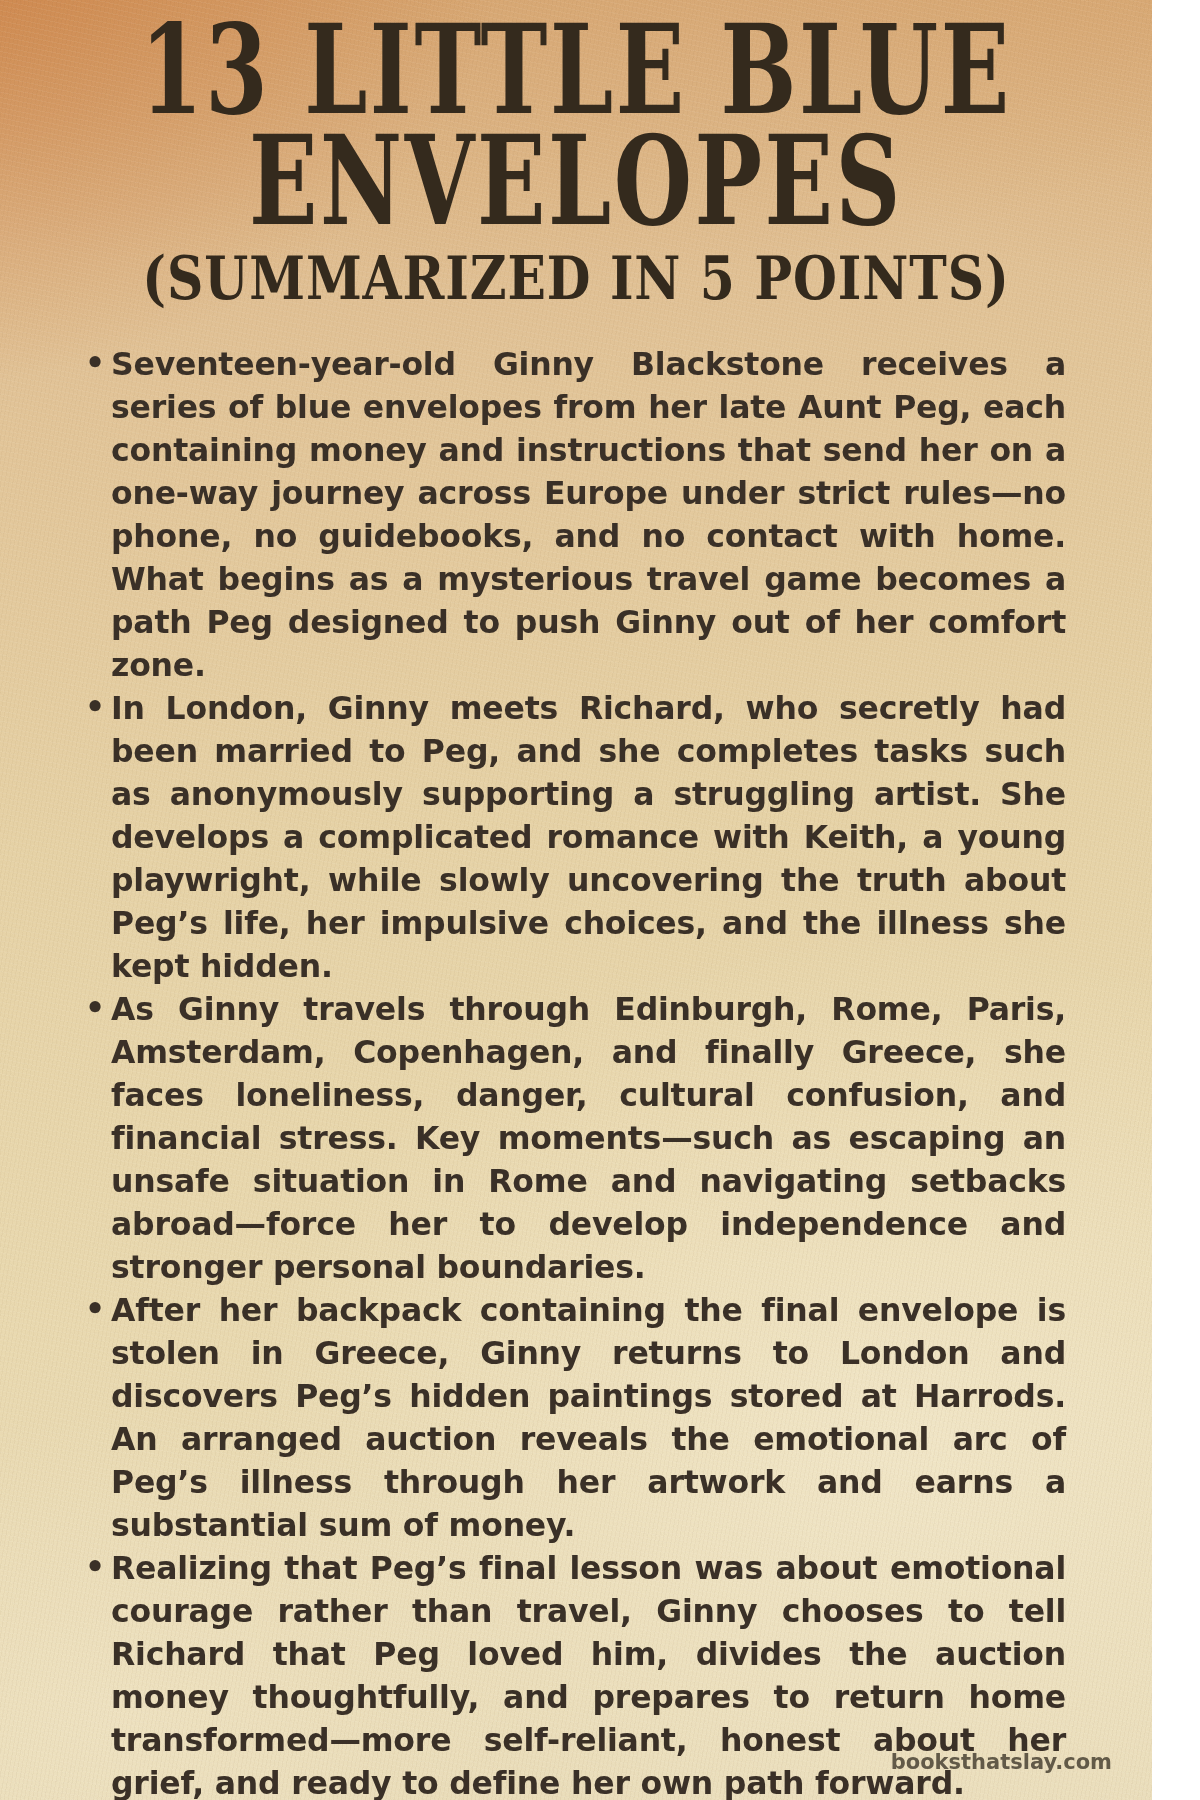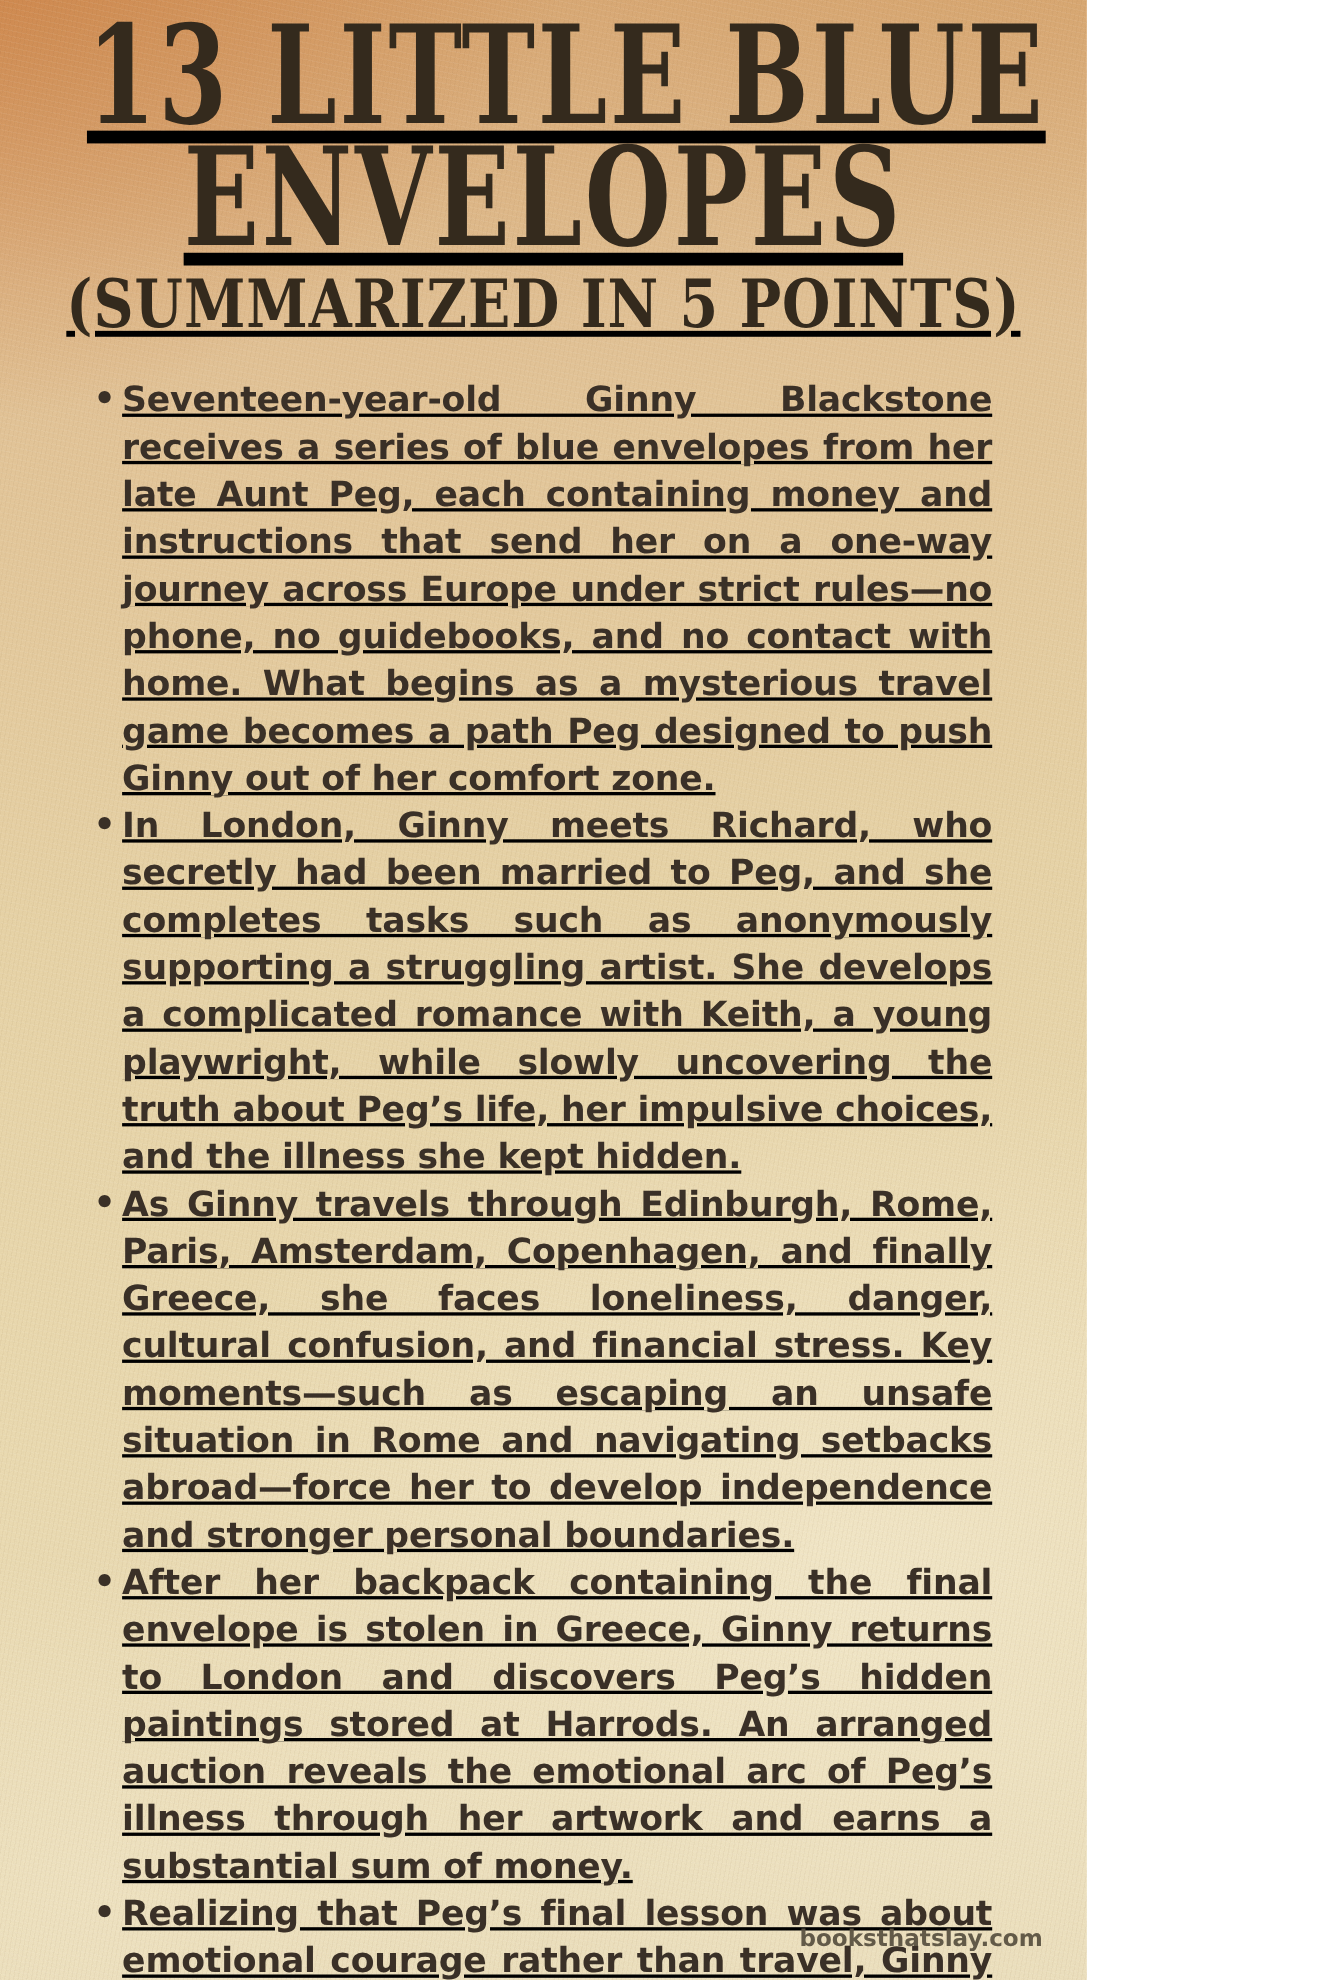--- a/index.html
+++ b/index.html
@@ -1,28 +1,27 @@
 <!DOCTYPE html>
 <html><head>
 <meta charset="utf-8">
 <style>
   html, body { margin: 0; padding: 0; }
   .poster {
     position: relative;
-    width: 988px;
+    width: 1152px;
     height: 1800px;
     overflow: hidden;
     background:
       radial-gradient(1100px 900px at -8% -6%, rgba(198,100,32,0.60), rgba(198,100,32,0) 55%),
       radial-gradient(1700px 750px at 40% -10%, rgba(207,142,72,0.48), rgba(207,142,72,0) 62%),
       radial-gradient(900px 650px at 108% -5%, rgba(212,152,88,0.42), rgba(212,152,88,0) 60%),
       radial-gradient(1050px 820px at 78% 80%, rgba(251,244,221,0.50), rgba(251,244,221,0) 62%),
       radial-gradient(700px 500px at 10% 95%, rgba(248,238,210,0.40), rgba(248,238,210,0) 60%),
       linear-gradient(175deg, #dfb486 0%, #e5c79a 22%, #e9d5a8 45%, #ecdcb2 70%, #ecdfbb 100%);
-    text-decoration: underline;
   }
   .poster::before {
     content: "";
     position: absolute; inset: 0;
     background:
       repeating-linear-gradient(100deg, rgba(118,74,30,0.040) 0 1px, rgba(118,74,30,0) 1px 4px),
       repeating-linear-gradient(12deg, rgba(255,255,255,0.055) 0 1px, rgba(255,255,255,0) 1px 5px);
     pointer-events: none;
   }
   .grain {

